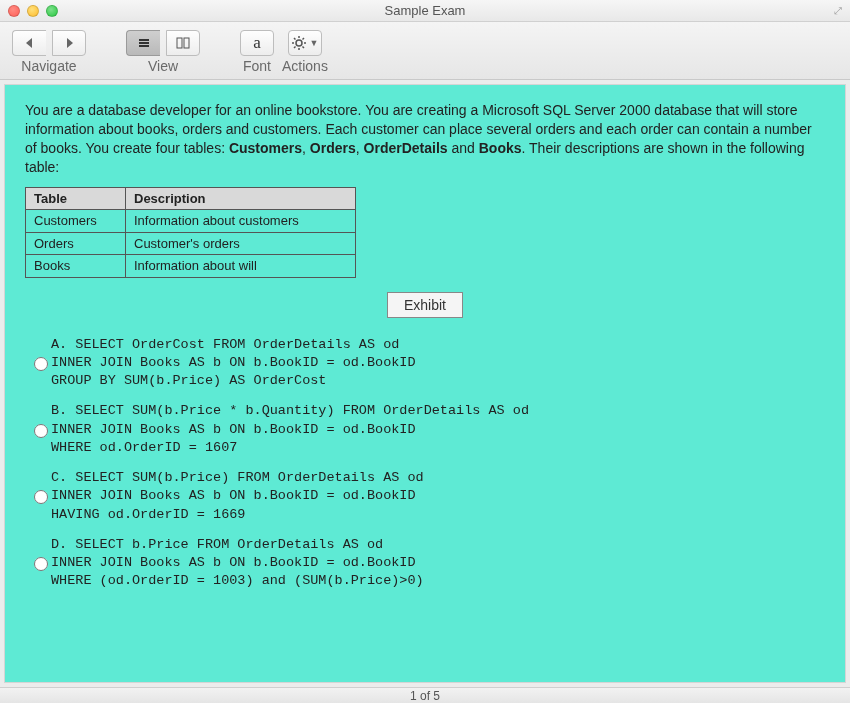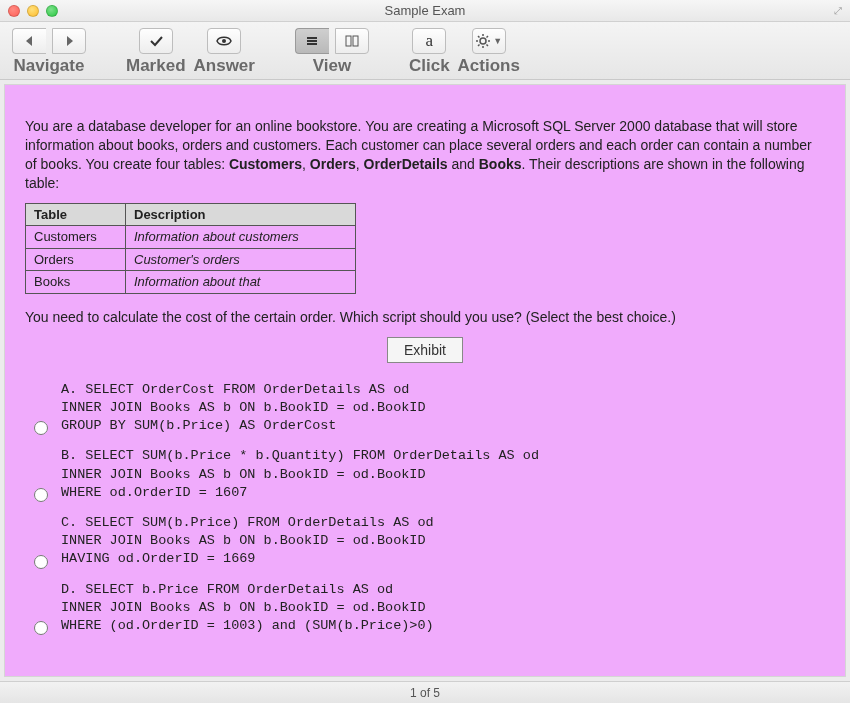--- a/index.html
+++ b/index.html
@@ -38,86 +38,86 @@
   .toolbar {
     height: 58px;
     background: linear-gradient(#f4f4f4, #e6e6e6);
     border-bottom: 1px solid #c9c9c9;
     display: flex;
     align-items: center;
     padding: 4px 12px 2px 12px;
     gap: 40px;
   }
   .tgroup { display: flex; flex-direction: column; align-items: center; gap: 2px; }
-  .tgroup .lbl { font-size: 17px; color: #6a6a6a; font-weight: bold; }
+  .tgroup .lbl { font-size: 14px; color: #6a6a6a; }
   .tbtns { display: flex; gap: 6px; }
   .tbtn {
     min-width: 34px; height: 26px;
     background: linear-gradient(#fefefe, #ededed);
     border: 1px solid #bdbdbd;
     border-radius: 4px;
     display: flex; align-items: center; justify-content: center;
     font-size: 14px; color: #333;
   }
   .tbtn.active { background: linear-gradient(#cfcfcf, #b9b9b9); border-color:#9a9a9a; }
   .seg { display: flex; }
   .seg .tbtn { border-radius: 0; border-right: none; }
   .seg .tbtn:first-child { border-top-left-radius: 4px; border-bottom-left-radius: 4px; }
   .seg .tbtn:last-child { border-top-right-radius: 4px; border-bottom-right-radius: 4px; border-right:1px solid #bdbdbd; }
 
   .content {
     flex: 1;
-    background: #f0abfc;
+    background: #5eead4;
     border: 1px solid #d5d5d5;
     margin: 4px;
-    padding: 32px 20px;
+    padding: 16px 20px;
     overflow: auto;
     font-size: 14px;
     line-height: 1.35;
     color: #222;
   }
   .question p { margin: 0 0 10px 0; }
   table.dbt {
     border-collapse: collapse;
     margin: 6px 0 14px 0;
     border-radius: 26px;
   }
   table.dbt th, table.dbt td {
     border: 1px solid #555;
     padding: 2px 8px;
     font-size: 13px;
     text-align: left;
     font-family: Arial, sans-serif;
   }
   table.dbt th { background: #d9d9d9; font-weight: bold; }
   table.dbt td:first-child { width: 100px; }
-  table.dbt td:last-child { width: 230px; font-style: italic; }
+  table.dbt td:last-child { width: 230px; }
 
   .exhibit-row { text-align: center; margin: 10px 0 18px 0; }
   .exhibit-btn {
     border: 1px solid #888;
     background: #f5f5f5;
     padding: 4px 16px;
     font-size: 14px;
     color: #333;
   }
 
   .options { margin-top: 4px; }
-  .opt { display: flex; align-items: flex-end; gap: 10px; margin: 8px 0 12px 4px; }
+  .opt { display: flex; align-items: center; margin: 8px 0 12px 4px; }
   .opt input[type=radio] { margin-top: 2px; width:14px; height:14px; }
   .opt .code {
     font-family: "Courier New", monospace;
     font-size: 13.5px;
     white-space: pre;
     line-height: 1.35;
     color: #222;
   }
 
   .statusbar {
-    height: 22px;
+    height: 16px;
     background: linear-gradient(#f2f2f2, #e5e5e5);
     border-top: 1px solid #cfcfcf;
     display: flex; align-items: center; justify-content: center;
     font-size: 12px; color: #555;
   }
   svg.ico { width: 16px; height: 16px; }
 </style>
 </head>
 <body>
 
@@ -144,39 +144,20 @@
       </div>
       <div class="tbtn">
         <svg class="ico" viewBox="0 0 16 16">
             <path d="M6 3 L12 8 L6 13 Z" fill="#666"></path>
           </svg>
       </div>
     </div>
     <div class="lbl">Navigate</div>
   </div>
 
-  <div style="display:flex; gap:8px;">
-    <div class="tgroup">
-      <div class="tbtn">
-        <svg class="ico" viewBox="0 0 16 16">
-            <path d="M3 8 L7 12 L14 4" stroke="#333" stroke-width="2" fill="none"></path>
-          </svg>
-      </div>
-      <div class="lbl">Marked</div>
-    </div>
-    <div class="tgroup">
-      <div class="tbtn">
-        <svg class="ico" viewBox="0 0 16 16">
-            <path d="M1 8 C3 3 13 3 15 8 C13 13 3 13 1 8 Z" fill="none" stroke="#333" stroke-width="1.5"></path>
-            <circle cx="8" cy="8" r="2" fill="#333"></circle>
-          </svg>
-      </div>
-      <div class="lbl">Answer</div>
-    </div>
-  </div>
 
   <div class="tgroup">
     <div class="tbtns seg">
       <div class="tbtn active">
         <svg class="ico" viewBox="0 0 16 16">
             <rect x="3" y="4" width="10" height="2" fill="#333"></rect>
             <rect x="3" y="7" width="10" height="2" fill="#333"></rect>
             <rect x="3" y="10" width="10" height="2" fill="#333"></rect>
           </svg>
       </div>
@@ -186,21 +167,21 @@
             <rect x="9" y="3" width="5" height="10" fill="none" stroke="#555"></rect>
           </svg>
       </div>
     </div>
     <div class="lbl">View</div>
   </div>
 
   <div style="display:flex; gap:8px;">
     <div class="tgroup">
       <div class="tbtn" style="font-family:Georgia,serif; font-size:17px;">a</div>
-      <div class="lbl">Click</div>
+      <div class="lbl">Font</div>
     </div>
     <div class="tgroup">
       <div class="tbtn">
         <svg class="ico" viewBox="0 0 16 16">
             <circle cx="8" cy="8" r="3" fill="none" stroke="#555" stroke-width="1.5"></circle>
             <g stroke="#555" stroke-width="1.5">
               <line x1="8" y1="1" x2="8" y2="3"></line>
               <line x1="8" y1="13" x2="8" y2="15"></line>
               <line x1="1" y1="8" x2="3" y2="8"></line>
               <line x1="13" y1="8" x2="15" y2="8"></line>
@@ -233,26 +214,25 @@
       <tr>
             <td>Customers</td>
             <td>Information about customers</td>
           </tr>
       <tr>
             <td>Orders</td>
             <td>Customer's orders</td>
           </tr>
       <tr>
             <td>Books</td>
-            <td>Information about that</td>
+            <td>Information about will</td>
           </tr>
     </tbody>
       </table>
 
-    <p>You need to calculate the cost of the certain order. Which script should you use? (Select the best choice.)</p>
 
     <div class="exhibit-row">
       <button class="exhibit-btn">Exhibit</button>
     </div>
 
     <div class="options">
       <div class="opt">
         <input type="radio" name="ans" style="">
         <div class="code">A. SELECT OrderCost FROM OrderDetails AS od
 INNER JOIN Books AS b ON b.BookID = od.BookID

